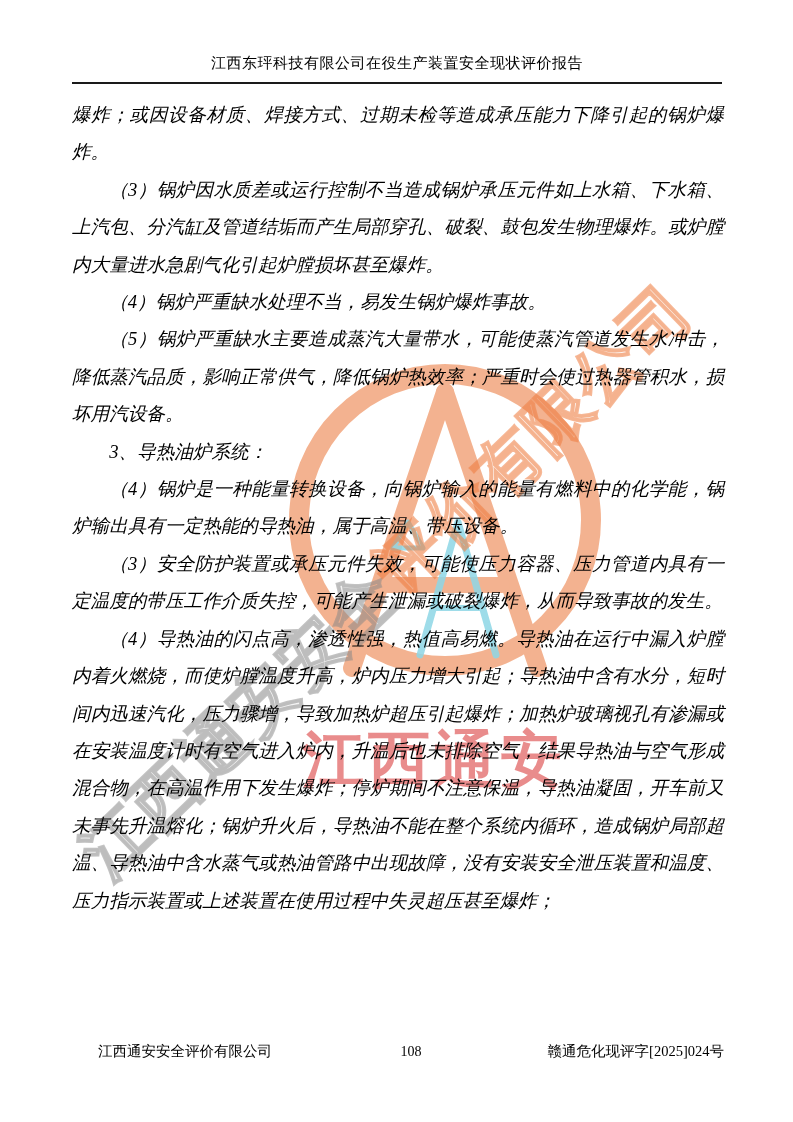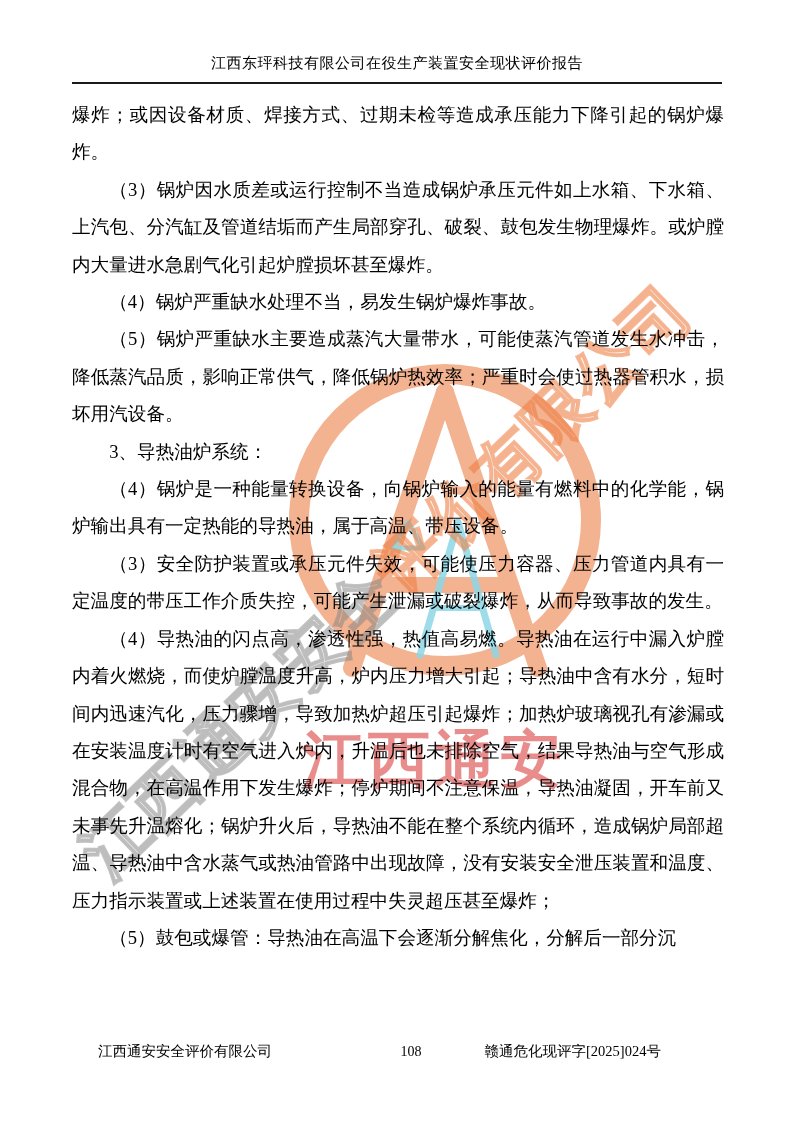--- a/index.html
+++ b/index.html
@@ -20,41 +20,41 @@
   .header .title{
     font-size:15px;font-weight:normal;letter-spacing:0.5px;
     line-height:22px;
   }
   .header-rule{
     position:absolute;left:72px;top:82px;width:650px;height:0;
     border-top:2.2px solid #1a1a1a;z-index:2;
   }
   
   .body-text{
-    position:absolute;left:72px;top:96px;width:652px;z-index:2;
+    position:absolute;left:72px;top:96px;width:652px;z-index:2;font-style:italic;
   }
   .body-text p{
     margin:0;
     font-size:18.6px;
     line-height:37.4px;
     text-align:justify;
     text-justify:inter-ideograph;
     overflow-wrap:anywhere;
     line-break:loose;
   }
   .body-text p.indent{ text-indent:2em; }
   
   .footer{
     position:absolute;left:72px;top:1042px;width:652px;z-index:2;
     display:flex;align-items:baseline;
     font-size:14.5px;
   }
   .footer .f-left{flex:1;text-align:left;padding-left:26px;}
   .footer .f-center{flex:0 0 auto;text-align:right;font-size:14px;font-family:"Liberation Serif","DejaVu Serif",serif;}
-  .footer .f-right{flex:1;text-align:center;}
+  .footer .f-right{flex:1;text-align:right;}
   
   .wm-layer{position:absolute;inset:0;z-index:1;pointer-events:none;}
   .wm-svg{position:absolute;left:0;top:0;}
   .wm-diagonal{
     position:absolute;left:-20px;top:535px;width:820px;height:100px;
     transform:rotate(-44deg);
     text-align:center;
     font-size:66px;font-weight:bold;letter-spacing:2px;
     white-space:nowrap;
     font-family:"Liberation Serif","DejaVu Serif",serif;
@@ -113,21 +113,20 @@
   <div class="body-text" id="body-text">
 
   <p>爆炸；或因设备材质、焊接方式、过期未检等造成承压能力下降引起的锅炉爆炸。</p>
       <p class="indent">（3）锅炉因水质差或运行控制不当造成锅炉承压元件如上水箱、下水箱、上汽包、分汽缸及管道结垢而产生局部穿孔、破裂、鼓包发生物理爆炸。或炉膛内大量进水急剧气化引起炉膛损坏甚至爆炸。</p>
       <p class="indent">（4）锅炉严重缺水处理不当，易发生锅炉爆炸事故。</p>
       <p class="indent">（5）锅炉严重缺水主要造成蒸汽大量带水，可能使蒸汽管道发生水冲击，降低蒸汽品质，影响正常供气，降低锅炉热效率；严重时会使过热器管积水，损坏用汽设备。</p>
       <p class="indent">3、导热油炉系统：</p>
       <p class="indent">（4）锅炉是一种能量转换设备，向锅炉输入的能量有燃料中的化学能，锅炉输出具有一定热能的导热油，属于高温、带压设备。</p>
       <p class="indent">（3）安全防护装置或承压元件失效，可能使压力容器、压力管道内具有一定温度的带压工作介质失控，可能产生泄漏或破裂爆炸，从而导致事故的发生。</p>
       <p class="indent">（4）导热油的闪点高，渗透性强，热值高易燃。导热油在运行中漏入炉膛内着火燃烧，而使炉膛温度升高，炉内压力增大引起；导热油中含有水分，短时间内迅速汽化，压力骤增，导致加热炉超压引起爆炸；加热炉玻璃视孔有渗漏或在安装温度计时有空气进入炉内，升温后也未排除空气，结果导热油与空气形成混合物，在高温作用下发生爆炸；停炉期间不注意保温，导热油凝固，开车前又未事先升温熔化；锅炉升火后，导热油不能在整个系统内循环，造成锅炉局部超温、导热油中含水蒸气或热油管路中出现故障，没有安装安全泄压装置和温度、压力指示装置或上述装置在使用过程中失灵超压甚至爆炸；</p>
-      <p class="indent">（5）鼓包或爆管：导热油在高温下会逐渐分解焦化，分解后一部分沉</p>
     </div>
 
   <div class="footer">
     <div class="f-left">江西通安安全评价有限公司</div>
     <div class="f-center">108</div>
     <div class="f-right">赣通危化现评字[2025]024号</div>
   </div>
 
 </div>
 

